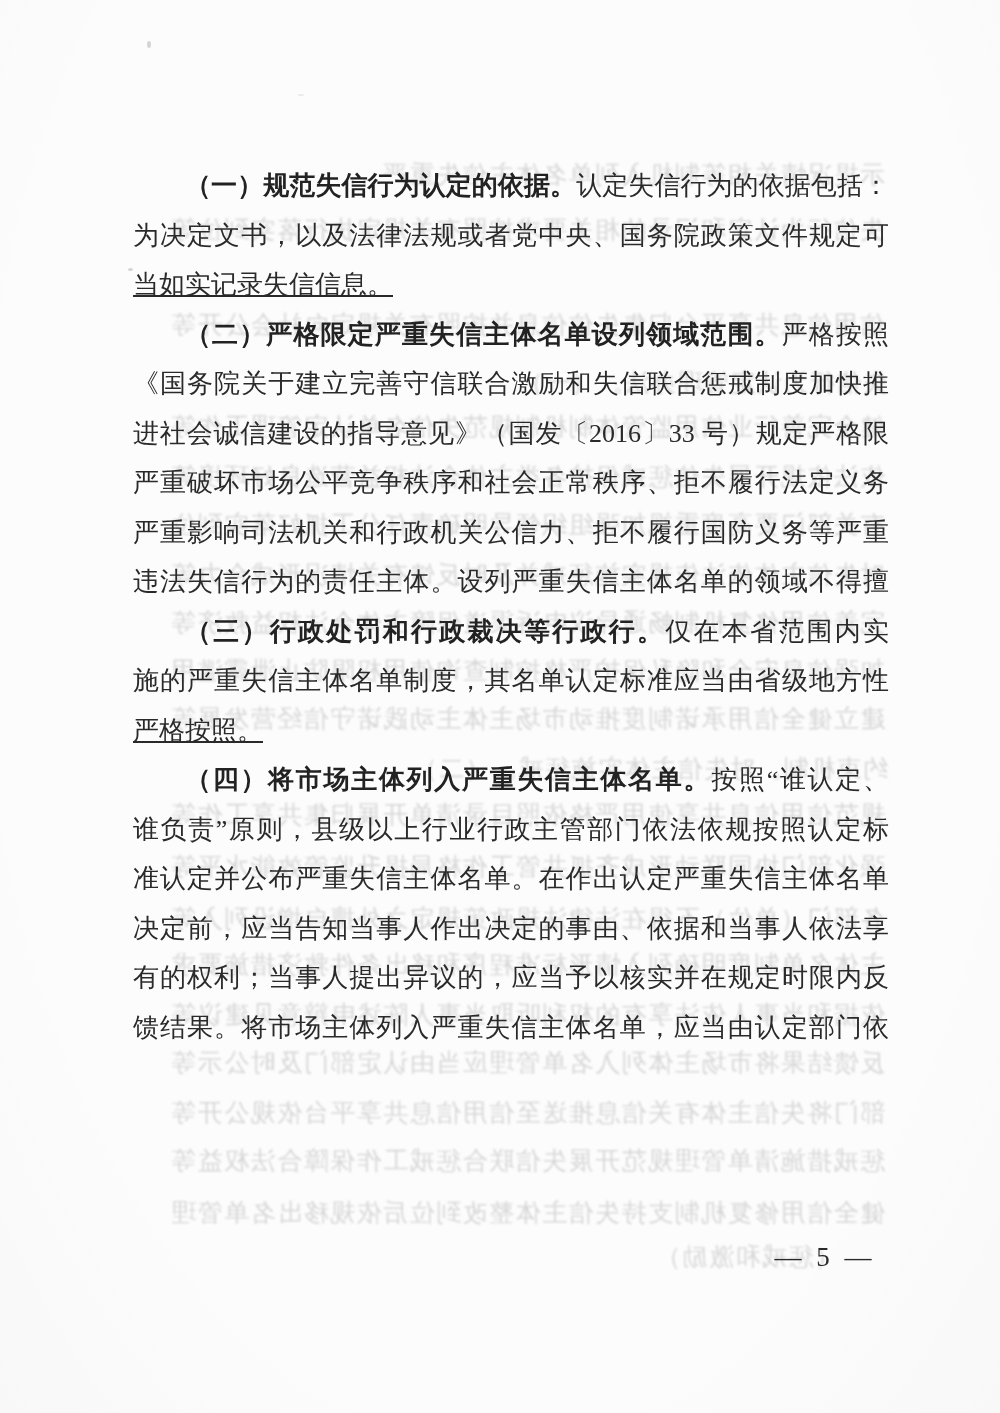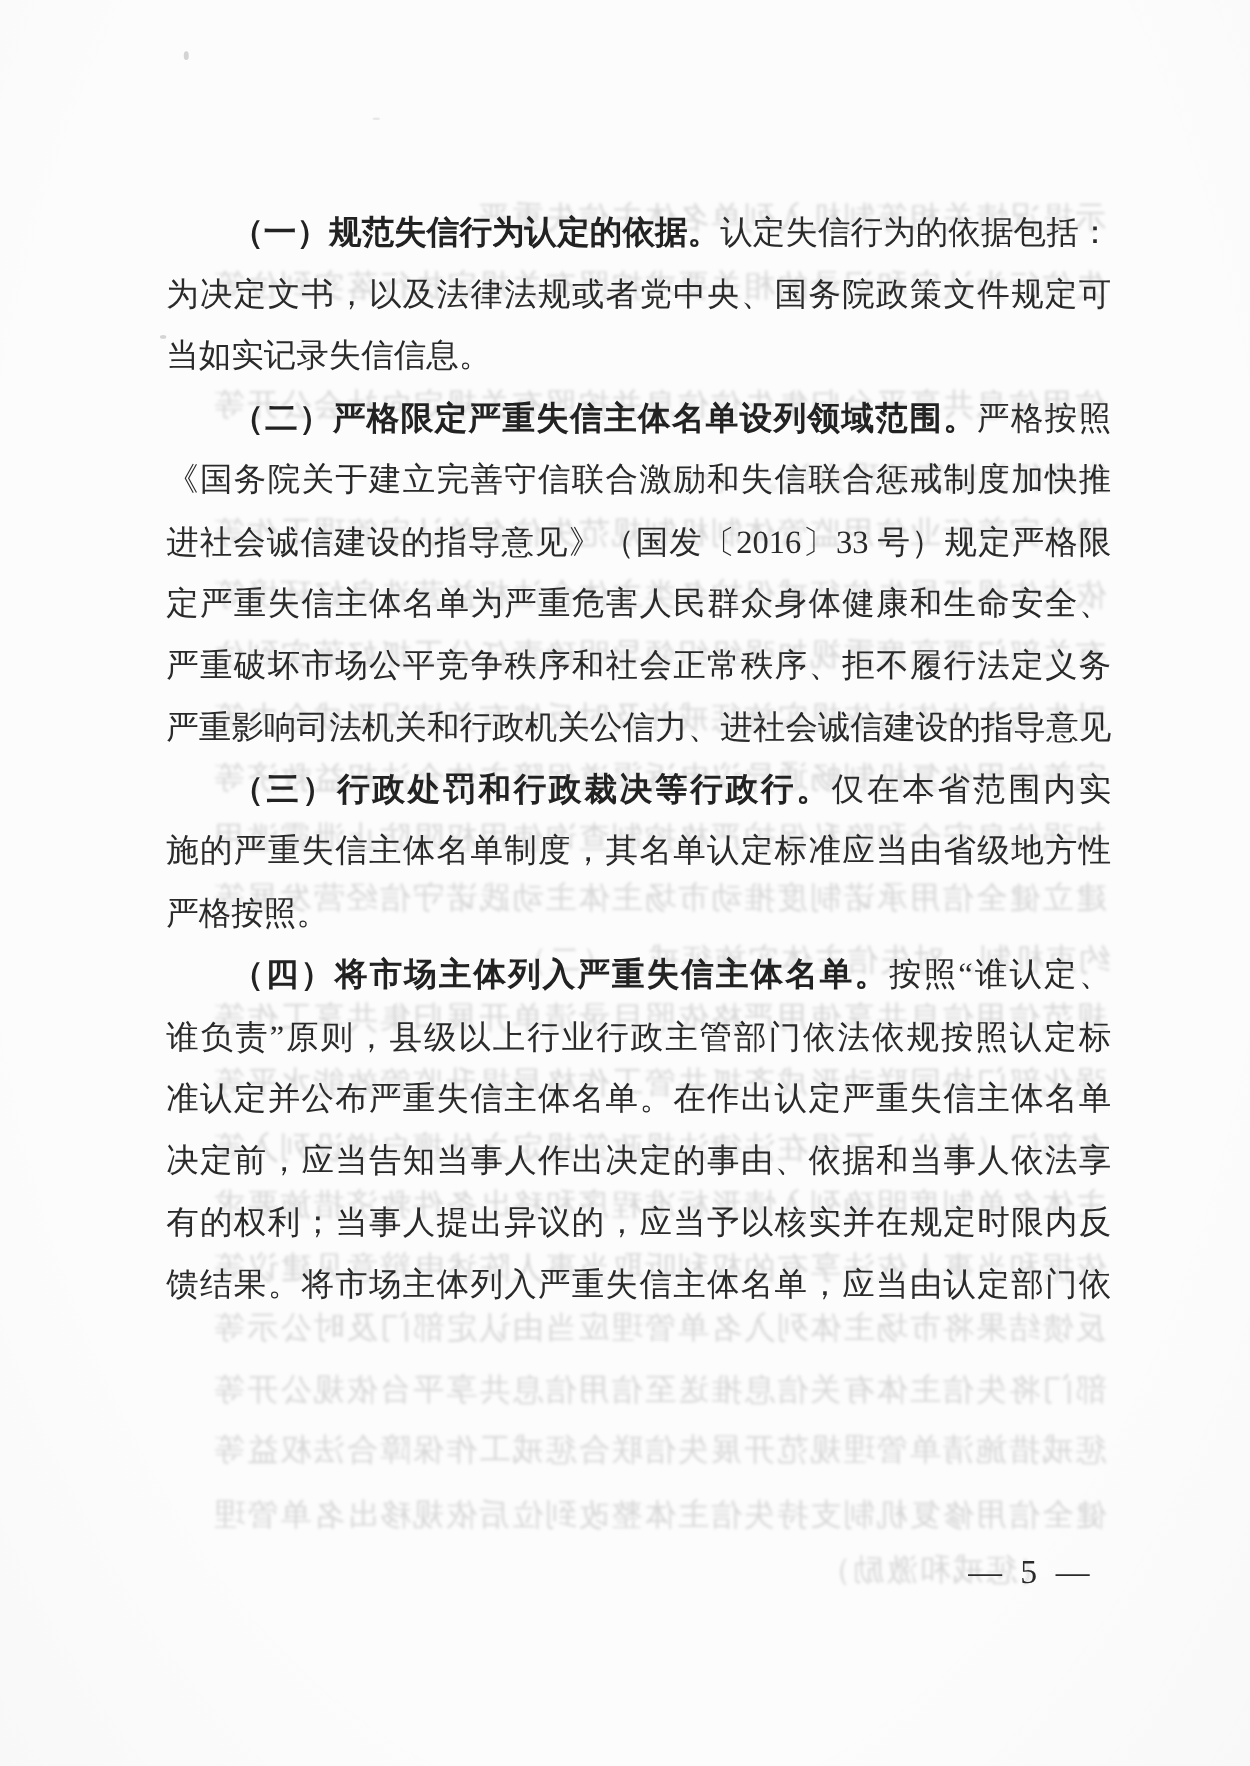--- a/index.html
+++ b/index.html
@@ -33,21 +33,21 @@
     color: #2a2a2a;
     z-index: 2;
   }
   .line {
     text-align: justify;
     text-align-last: justify;
     height: 49.5px;
     overflow: visible;
   }
   .line.indent { text-indent: 52px; }
-  .line.end { text-align-last: left; }
+  .line.end { text-align-last: left; text-decoration: underline; }
   .seg.b {
     font-weight: 700;
     color: #222222;
   }
   .page-number {
     position: absolute;
     top: 1242px;
     left: 755px;
     width: 140px;
     text-align: center;
@@ -118,23 +118,23 @@
   <div class="speck" style="left:128px; top:268px; width:5px; height:3px;"></div>
   <div class="speck" style="left:298px; top:94px; width:6px; height:2px; opacity:0.3;"></div>
 
   <div class="textblock">
       <div class="line indent"><span class="seg b">（一）规范失信行为认定的依据。</span><span class="seg">认定失信行为的依据包括：</span></div>
       <div class="line"><span class="seg">为决定文书，以及法律法规或者党中央、国务院政策文件规定可</span></div>
       <div class="line end"><span class="seg">当如实记录失信信息。</span></div>
       <div class="line indent"><span class="seg b">（二）严格限定严重失信主体名单设列领域范围。</span><span class="seg">严格按照</span></div>
       <div class="line"><span class="seg">《国务院关于建立完善守信联合激励和失信联合惩戒制度加快推</span></div>
       <div class="line"><span class="seg">进社会诚信建设的指导意见》（国发〔2016〕33 号）规定严格限</span></div>
-      <div class="line"><span class="seg">定严重失信主体名单为严重危害人民群众身体健康和生命安全、</span></div>
       <div class="line"><span class="seg">严重破坏市场公平竞争秩序和社会正常秩序、拒不履行法定义务</span></div>
-      <div class="line"><span class="seg">严重影响司法机关和行政机关公信力、进社会诚信建设的指导意见</span></div>
+      <div class="line"><span class="seg">严重影响司法机关和行政机关公信力、拒不履行国防义务等严重</span></div>
+      <div class="line"><span class="seg">违法失信行为的责任主体。设列严重失信主体名单的领域不得擅</span></div>
       <div class="line indent"><span class="seg b">（三）行政处罚和行政裁决等行政行。</span><span class="seg">仅在本省范围内实</span></div>
       <div class="line"><span class="seg">施的严重失信主体名单制度，其名单认定标准应当由省级地方性</span></div>
       <div class="line end"><span class="seg">严格按照。</span></div>
       <div class="line indent"><span class="seg b">（四）将市场主体列入严重失信主体名单。</span><span class="seg">按照“谁认定、</span></div>
       <div class="line"><span class="seg">谁负责”原则，县级以上行业行政主管部门依法依规按照认定标</span></div>
       <div class="line"><span class="seg">准认定并公布严重失信主体名单。在作出认定严重失信主体名单</span></div>
       <div class="line"><span class="seg">决定前，应当告知当事人作出决定的事由、依据和当事人依法享</span></div>
       <div class="line"><span class="seg">有的权利；当事人提出异议的，应当予以核实并在规定时限内反</span></div>
       <div class="line"><span class="seg">馈结果。将市场主体列入严重失信主体名单，应当由认定部门依</span></div>
     </div>

